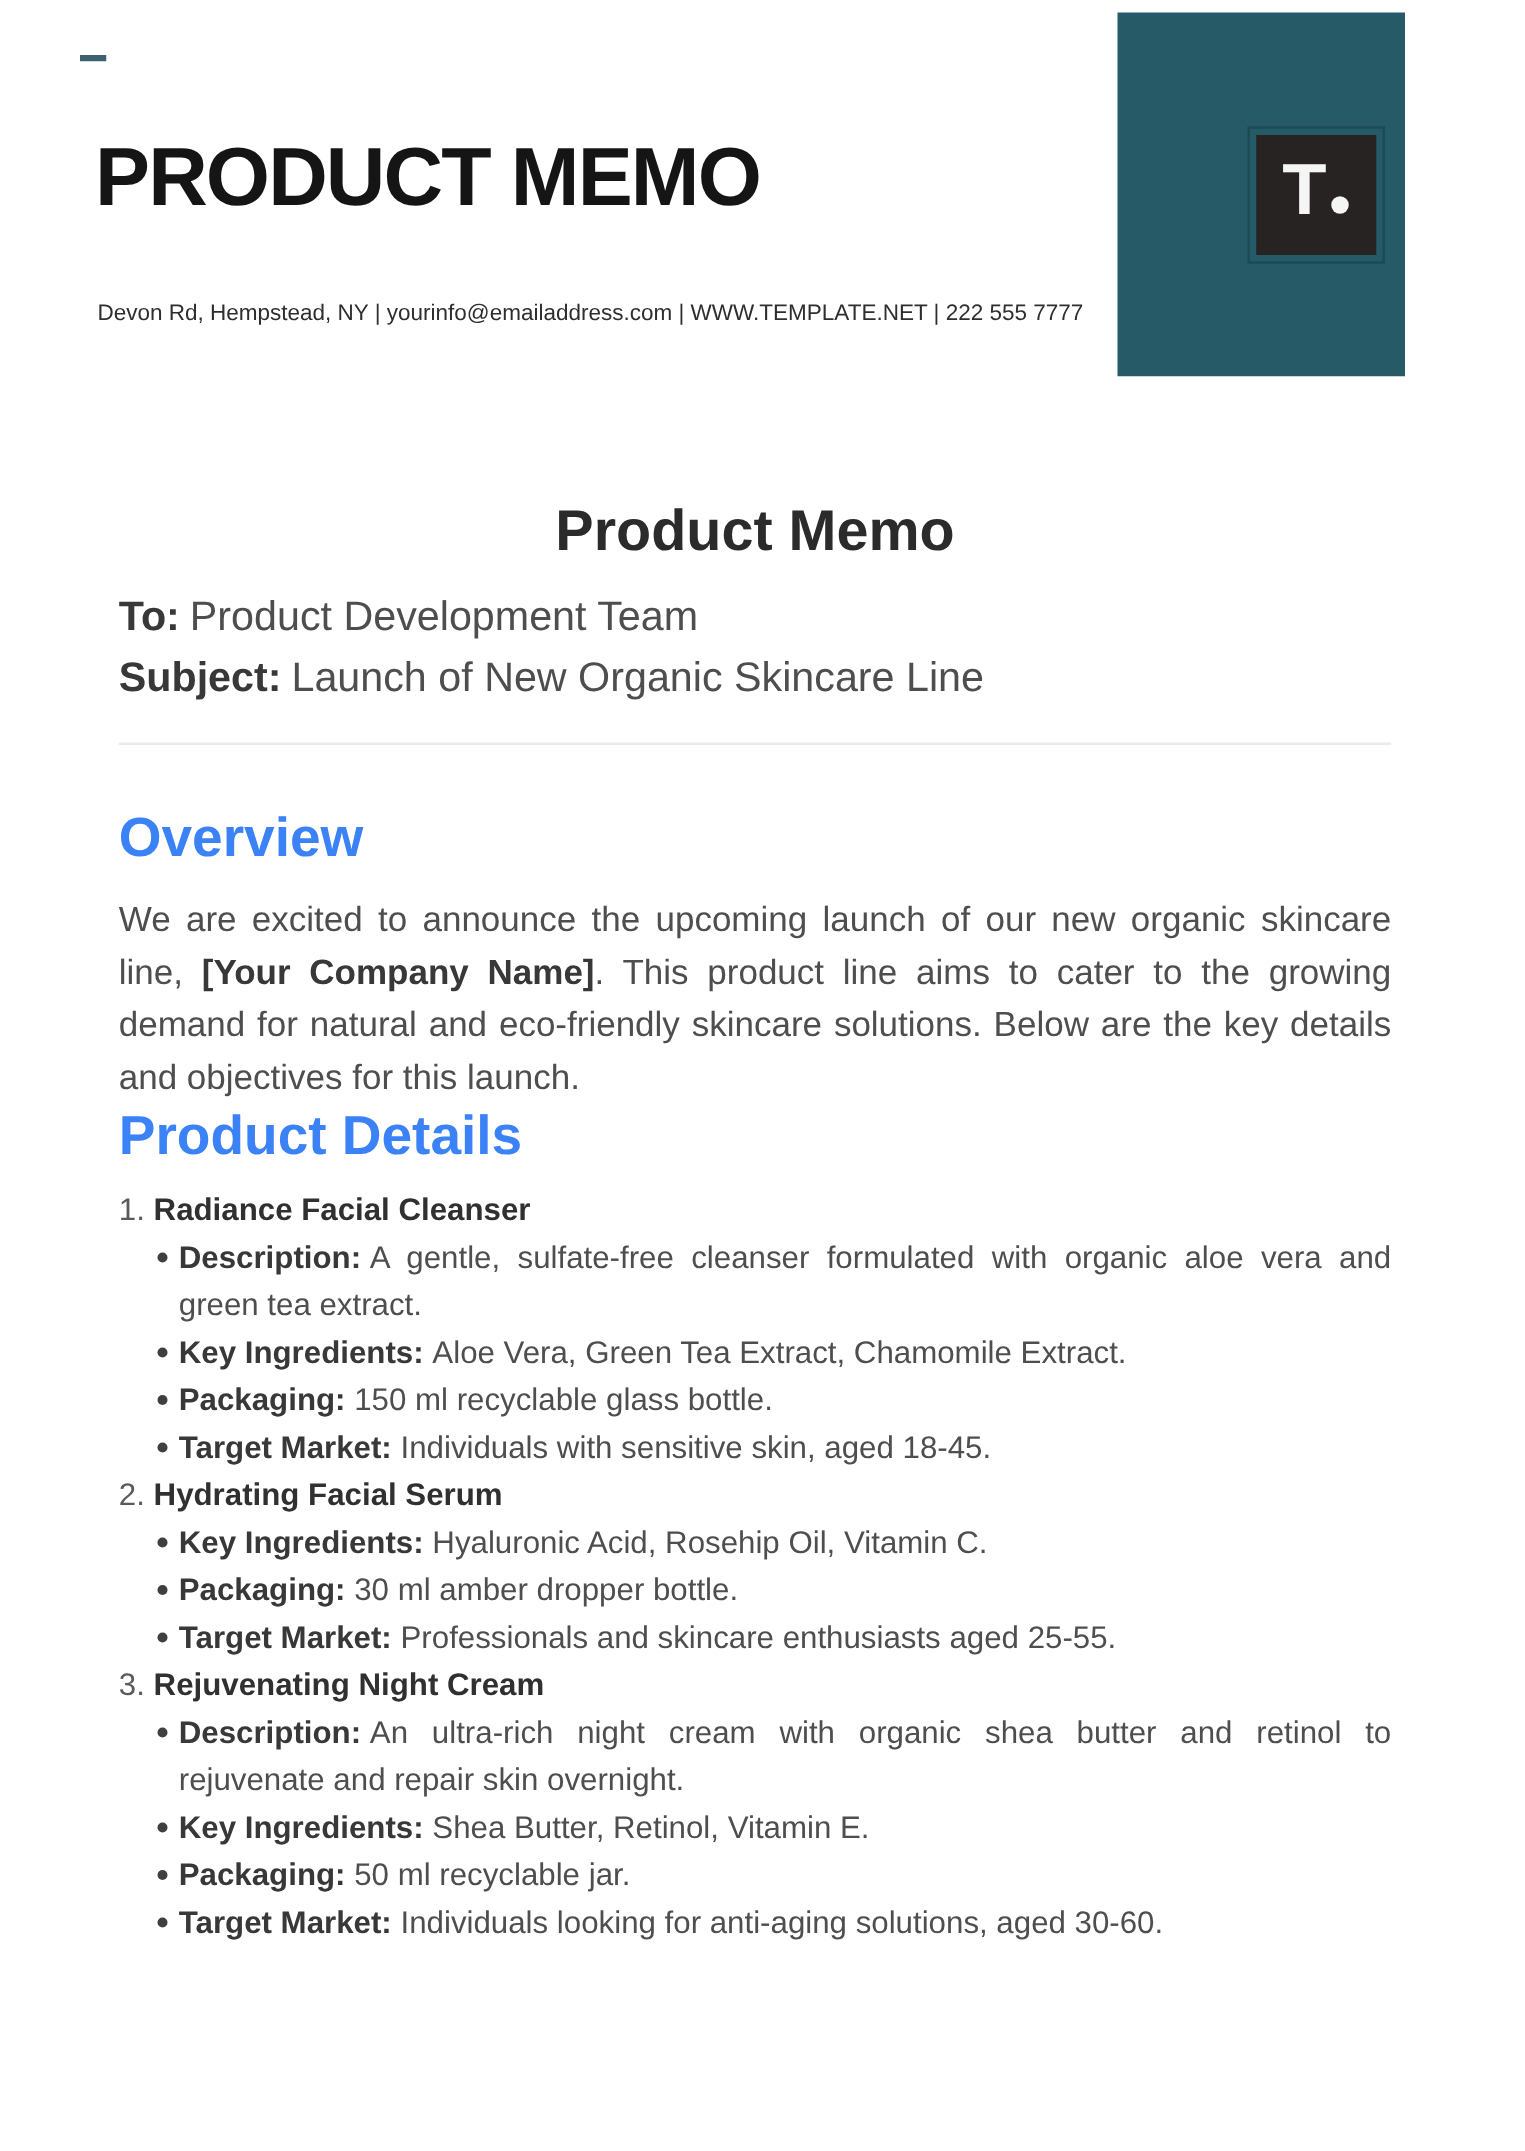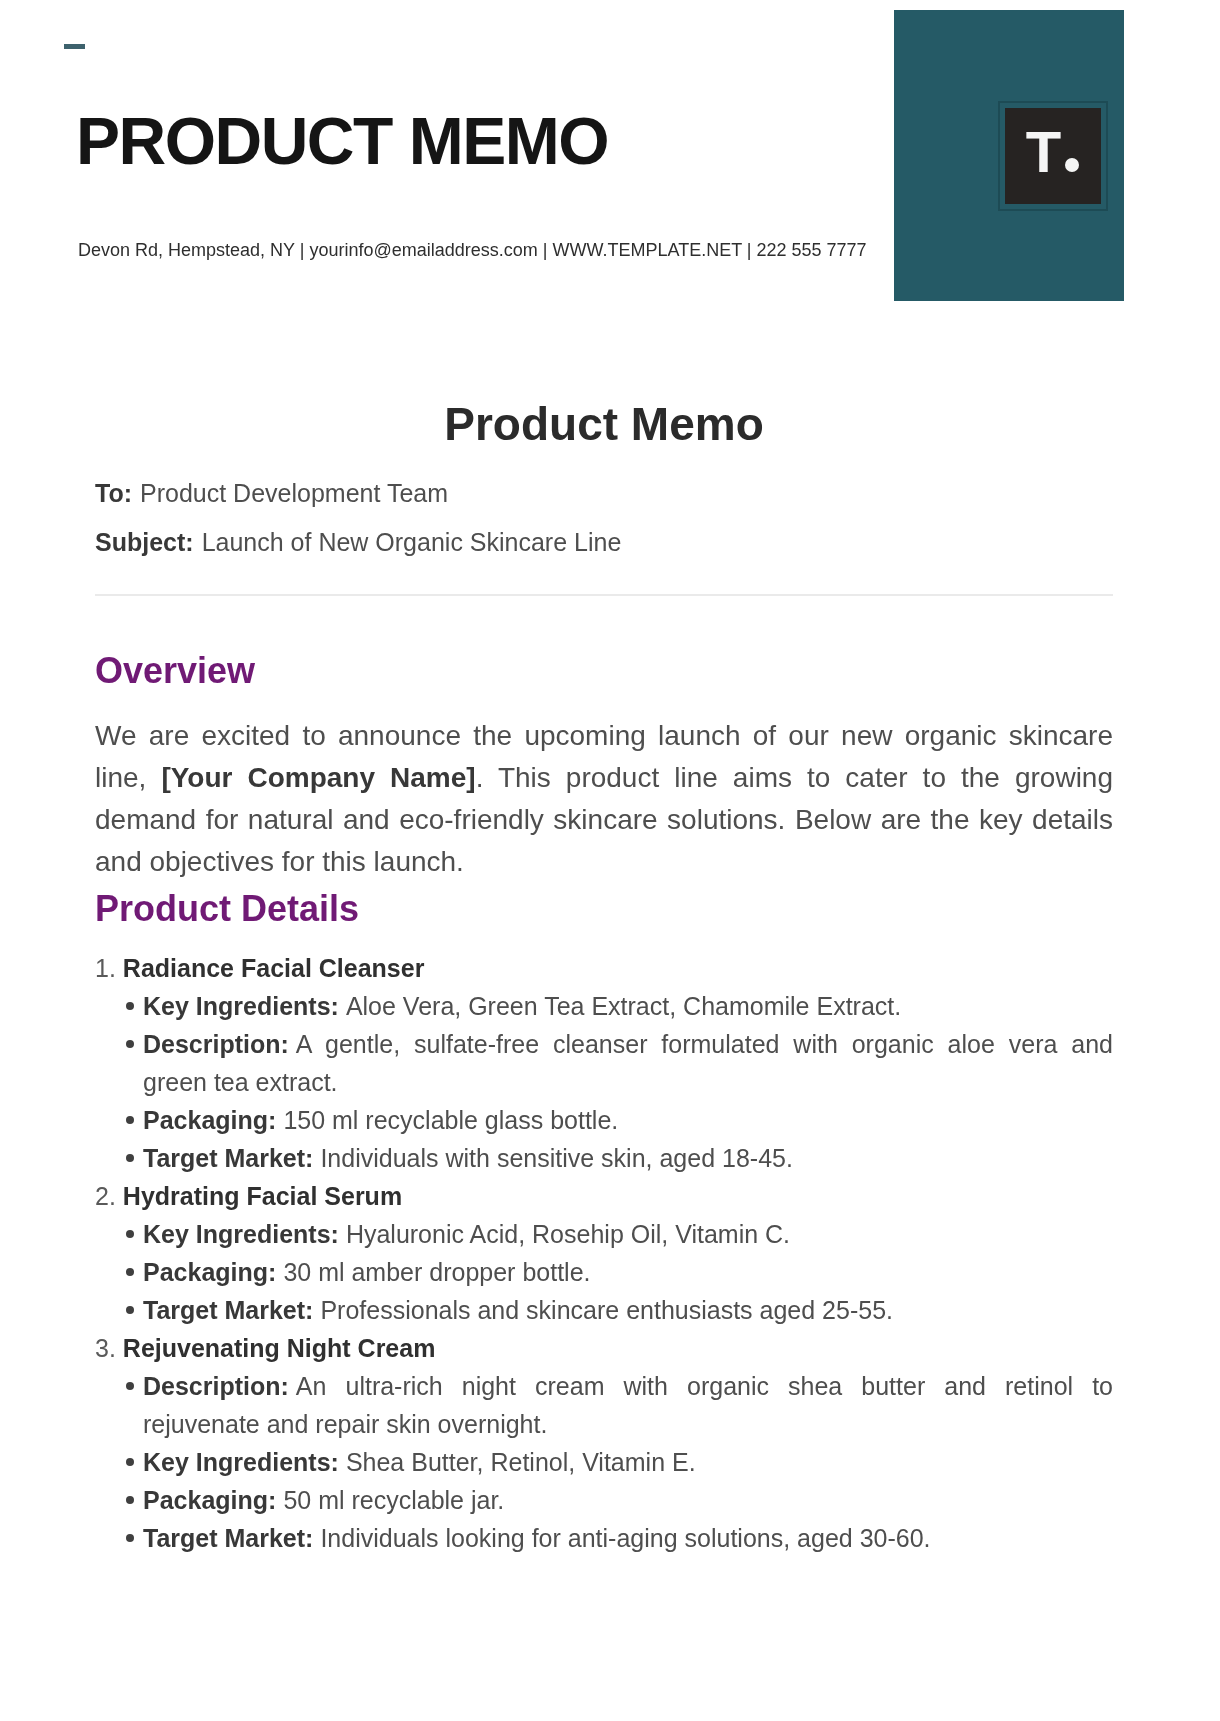--- a/index.html
+++ b/index.html
@@ -49,29 +49,29 @@
     background: #f5f5f5; margin-left: 4px;
   }
 
   
   .content { margin-left: 95px; width: 1018px; }
   .doc-title {
     margin-top: 96px; text-align: center;
     font-size: 46px; line-height: 56px; font-weight: 700; color: #2b2b2b;
   }
   .fields { margin-top: 26px; }
-  .field { font-size: 25px; line-height: 30px; margin-bottom: 19px; color: #4e4e4e; }
+  .field { font-size: 33px; line-height: 30px; margin-bottom: 19px; color: #4e4e4e; }
   .fld-label { font-weight: 700; color: #383838; margin-right: 8px; }
   .fld-strong { font-weight: 700; color: #383838; }
   .fld-strong:not(:empty) { margin-right: 8px; }
   .divider {
     border: none; border-top: 2px solid #eaeaea; margin-top: 37px;
   }
   .section-heading {
-    font-size: 36px; line-height: 44px; font-weight: 700; color: #701a75;
+    font-size: 44px; line-height: 44px; font-weight: 700; color: #3b82f6;
   }
   .h-overview { margin-top: 53px; }
   .overview-para {
     margin-top: 22px; font-size: 28px; line-height: 42px;
     color: #4e4e4e; text-align: justify;
   }
   .overview-para strong { color: #383838; }
   .h-product-details { margin-top: 4px; }
   .products { margin-top: 18px; }
   .product-head { font-size: 25px; line-height: 38px; }
@@ -127,22 +127,22 @@
     </p>
 
     <h3 class="section-heading h-product-details">Product Details</h3>
 
     <div class="products">
 
       <div class="product">
         <div class="product-head">
           <span class="product-num">1.</span><span class="product-name">Radiance Facial Cleanser</span>
         </div>
+        <div class="bullet"><span class="bullet-dot"></span><span class="bullet-label">Description:</span><span class="bullet-text">A gentle, sulfate-free cleanser formulated with organic aloe vera and green tea extract.</span></div>
         <div class="bullet"><span class="bullet-dot"></span><span class="bullet-label">Key Ingredients:</span><span class="bullet-text">Aloe Vera, Green Tea Extract, Chamomile Extract.</span></div>
-        <div class="bullet"><span class="bullet-dot"></span><span class="bullet-label">Description:</span><span class="bullet-text">A gentle, sulfate-free cleanser formulated with organic aloe vera and green tea extract.</span></div>
         <div class="bullet"><span class="bullet-dot"></span><span class="bullet-label">Packaging:</span><span class="bullet-text">150 ml recyclable glass bottle.</span></div>
         <div class="bullet"><span class="bullet-dot"></span><span class="bullet-label">Target Market:</span><span class="bullet-text">Individuals with sensitive skin, aged 18-45.</span></div>
       </div>
 
       <div class="product">
         <div class="product-head">
           <span class="product-num">2.</span><span class="product-name">Hydrating Facial Serum</span>
         </div>
         <div class="bullet"><span class="bullet-dot"></span><span class="bullet-label">Key Ingredients:</span><span class="bullet-text">Hyaluronic Acid, Rosehip Oil, Vitamin C.</span></div>
         <div class="bullet"><span class="bullet-dot"></span><span class="bullet-label">Packaging:</span><span class="bullet-text">30 ml amber dropper bottle.</span></div>

